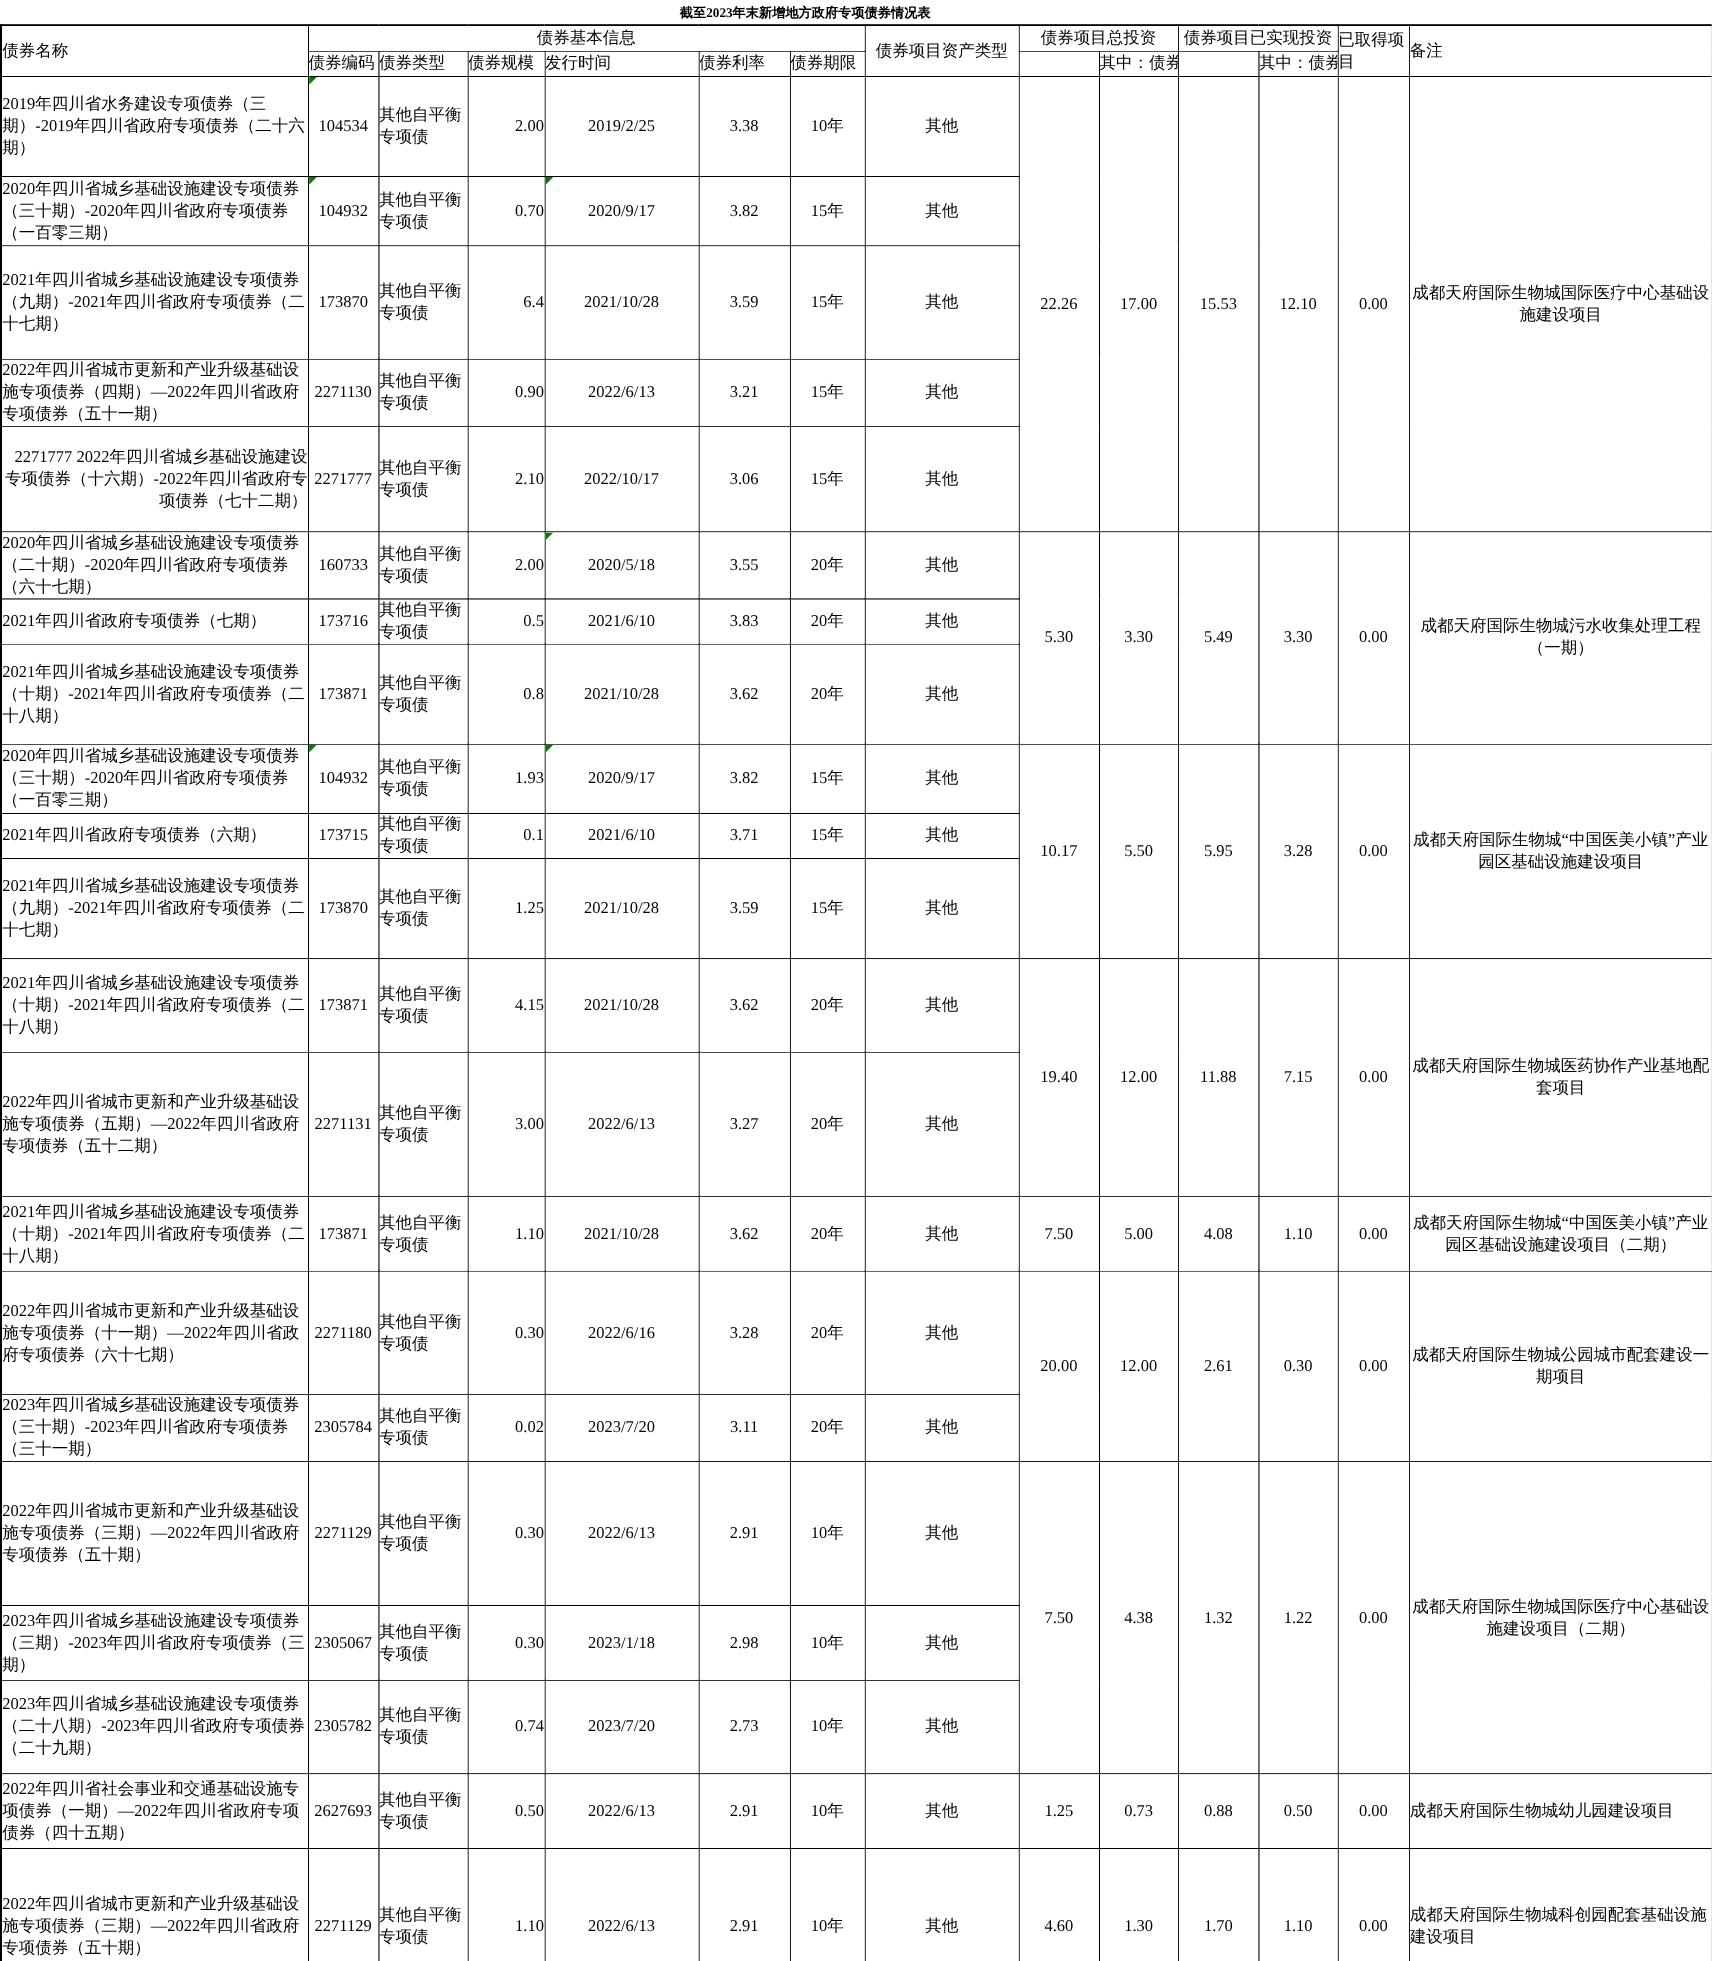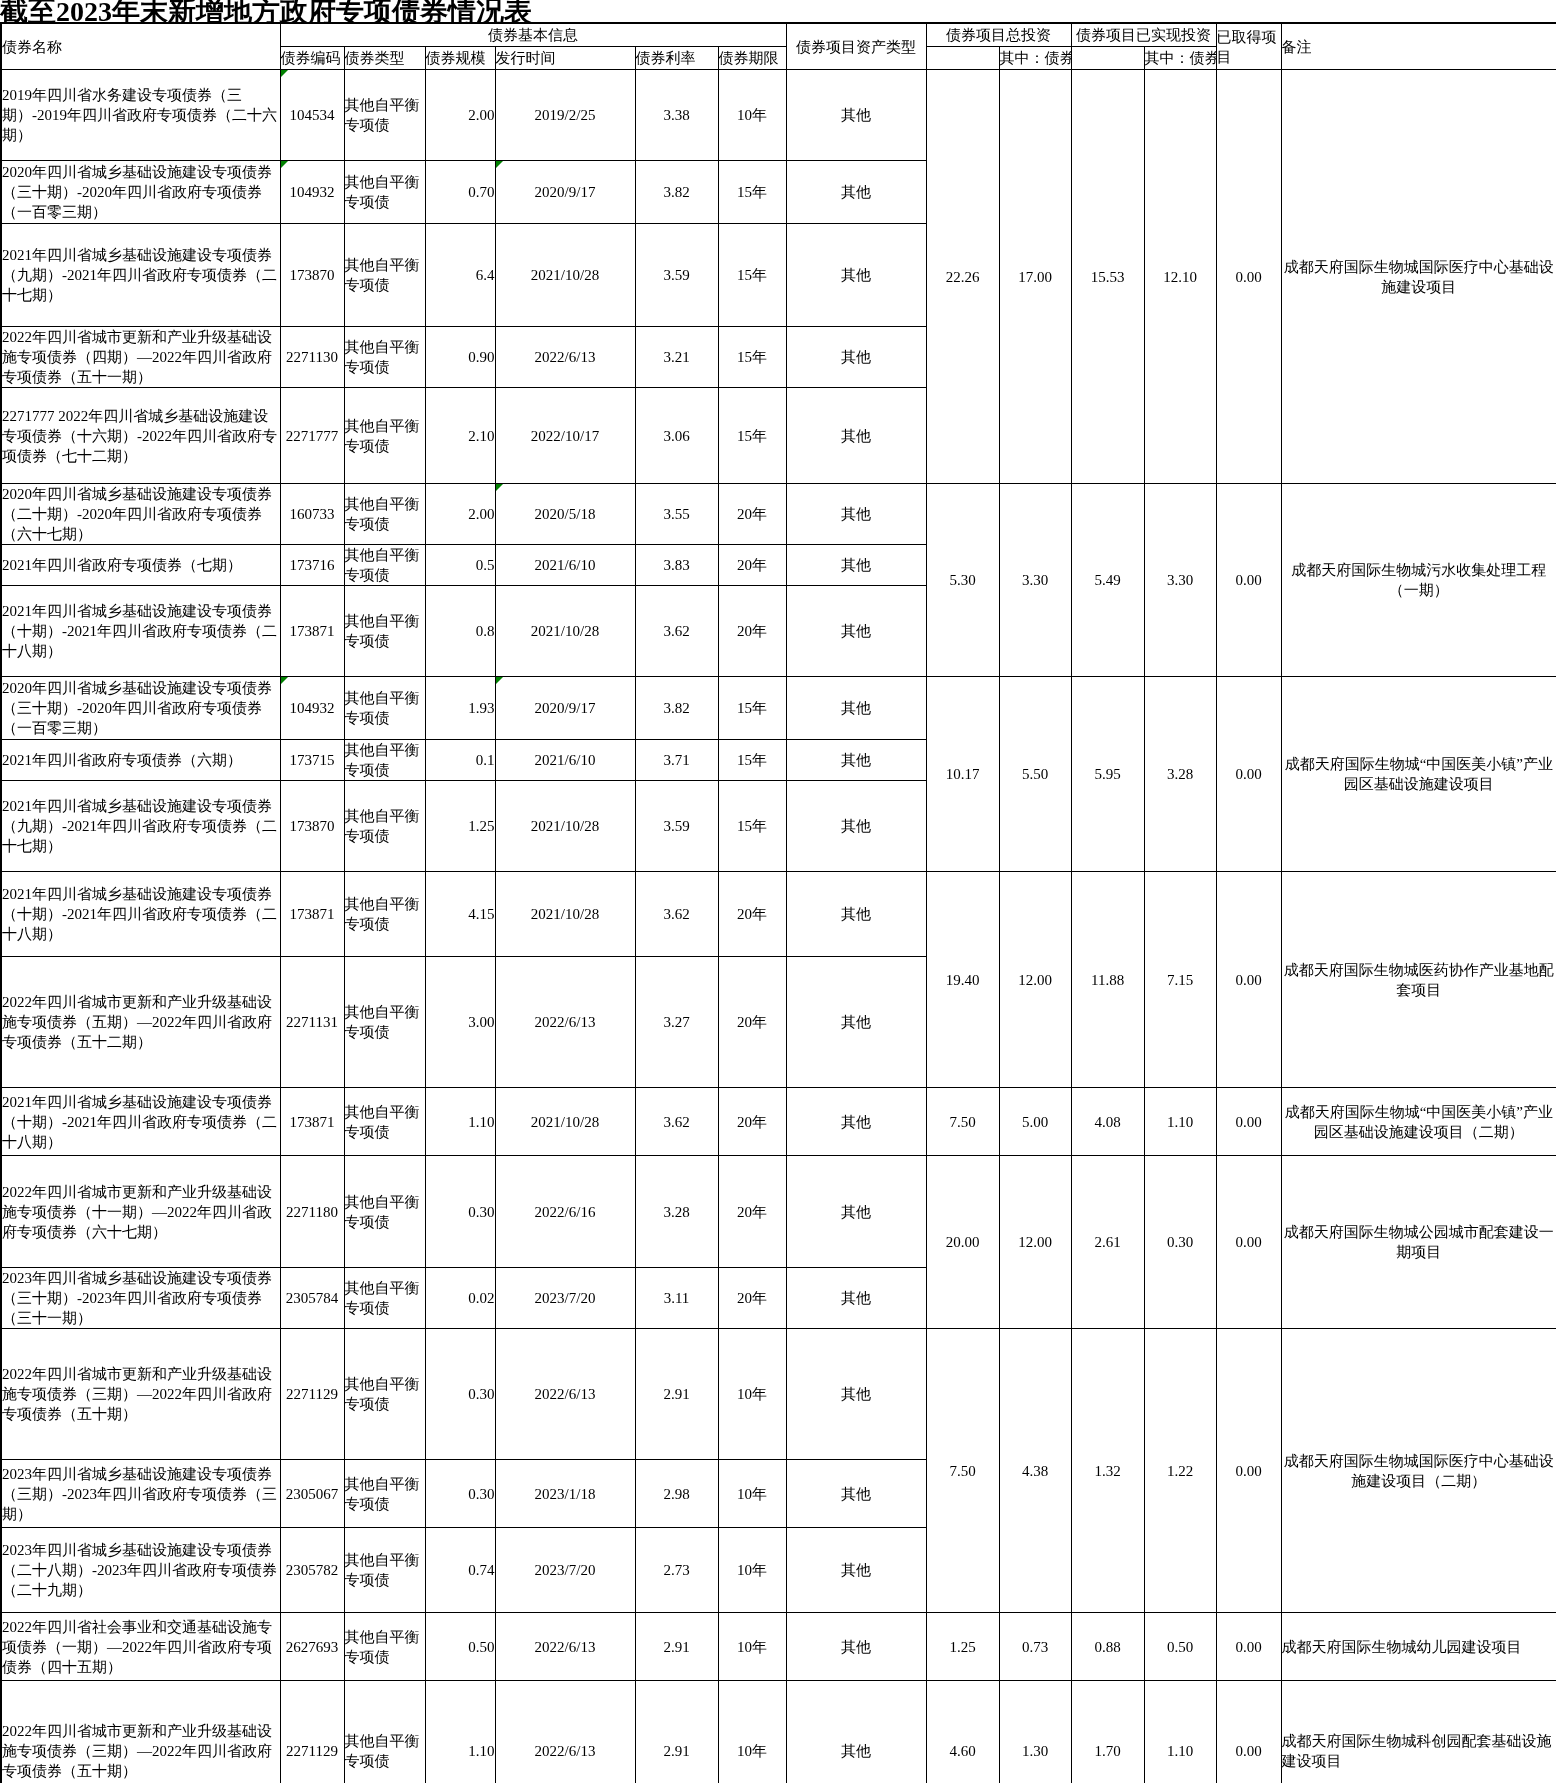--- a/index.html
+++ b/index.html
@@ -6,22 +6,23 @@
   .sheet {
     width:1556px;
     font-family:"Liberation Serif","DejaVu Serif",serif;
     color:#000;
     background:#fff;
   }
   .title-row {
     width:1464px;
     height:22px;
     line-height:23px;
+    text-align:center;
     font-weight:bold;
-    font-size:28px;
+    font-size:12px;
     white-space:nowrap;
     overflow:visible;
   }
   table.bond-table {
     border-collapse:collapse;
     table-layout:fixed;
     width:1556px;
     border:2px solid #000;
   }
   table.bond-table td {
@@ -148,21 +149,21 @@
           <td class="c-name" style="height: 58px;">2022年四川省城市更新和产业升级基础设施专项债券（四期）—2022年四川省政府专项债券（五十一期）</td>
           <td class="c-code">2271130</td>
           <td class="c-type">其他自平衡专项债</td>
           <td class="c-scale">0.90</td>
           <td class="c-date">2022/6/13</td>
           <td class="c-rate">3.21</td>
           <td class="c-term">15年</td>
           <td class="c-asset">其他</td>
         </tr>
         <tr>
-          <td class="c-name" style="height: 95px;">2271777 2022年四川省城乡基础设施建设专项债券（十六期）-2022年四川省政府专项债券（七十二期）</td>
+          <td class="c-name" style="height: 95px; text-align: right;">2271777 2022年四川省城乡基础设施建设专项债券（十六期）-2022年四川省政府专项债券（七十二期）</td>
           <td class="c-code">2271777</td>
           <td class="c-type">其他自平衡专项债</td>
           <td class="c-scale">2.10</td>
           <td class="c-date">2022/10/17</td>
           <td class="c-rate">3.06</td>
           <td class="c-term">15年</td>
           <td class="c-asset">其他</td>
         </tr>
         <tr>
           <td class="c-name" style="height: 58px;">2020年四川省城乡基础设施建设专项债券（二十期）-2020年四川省政府专项债券（六十七期）</td>

